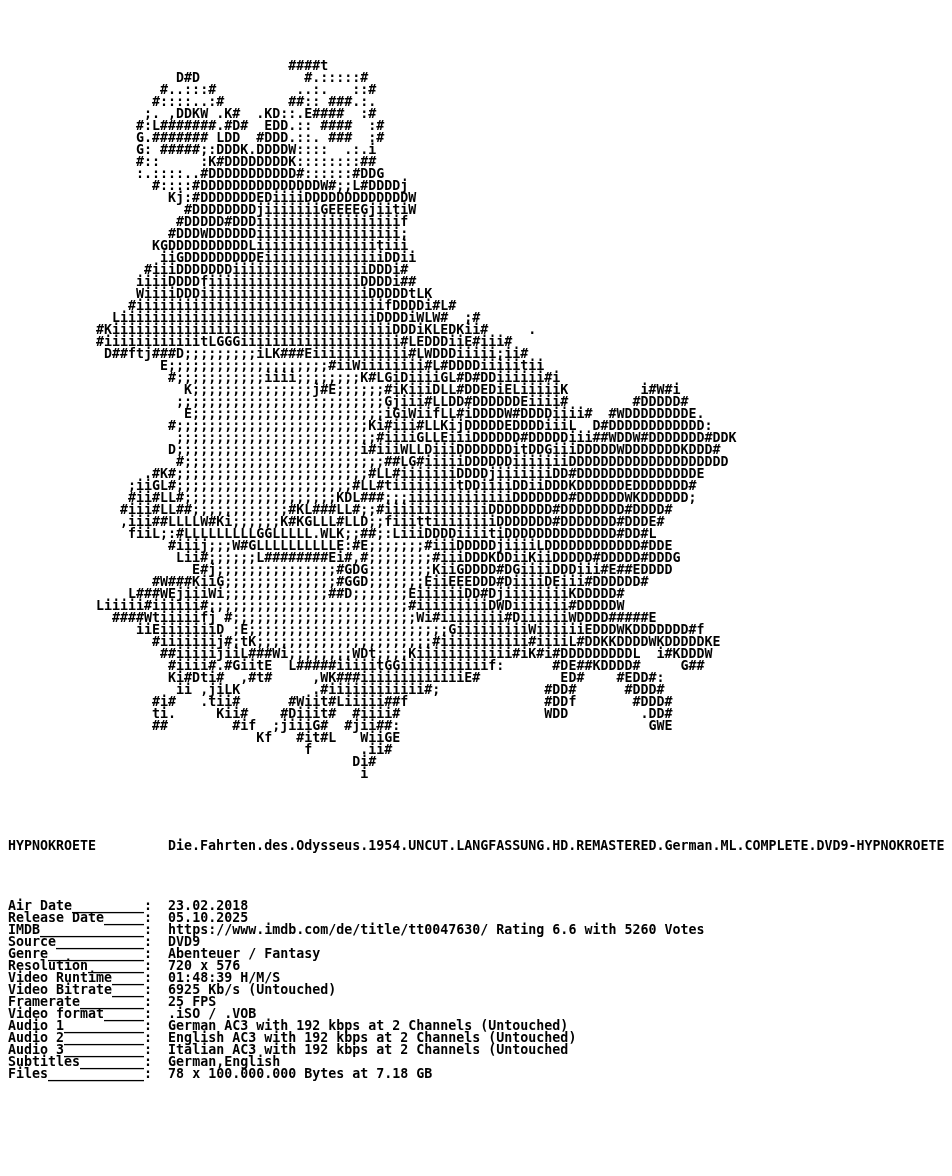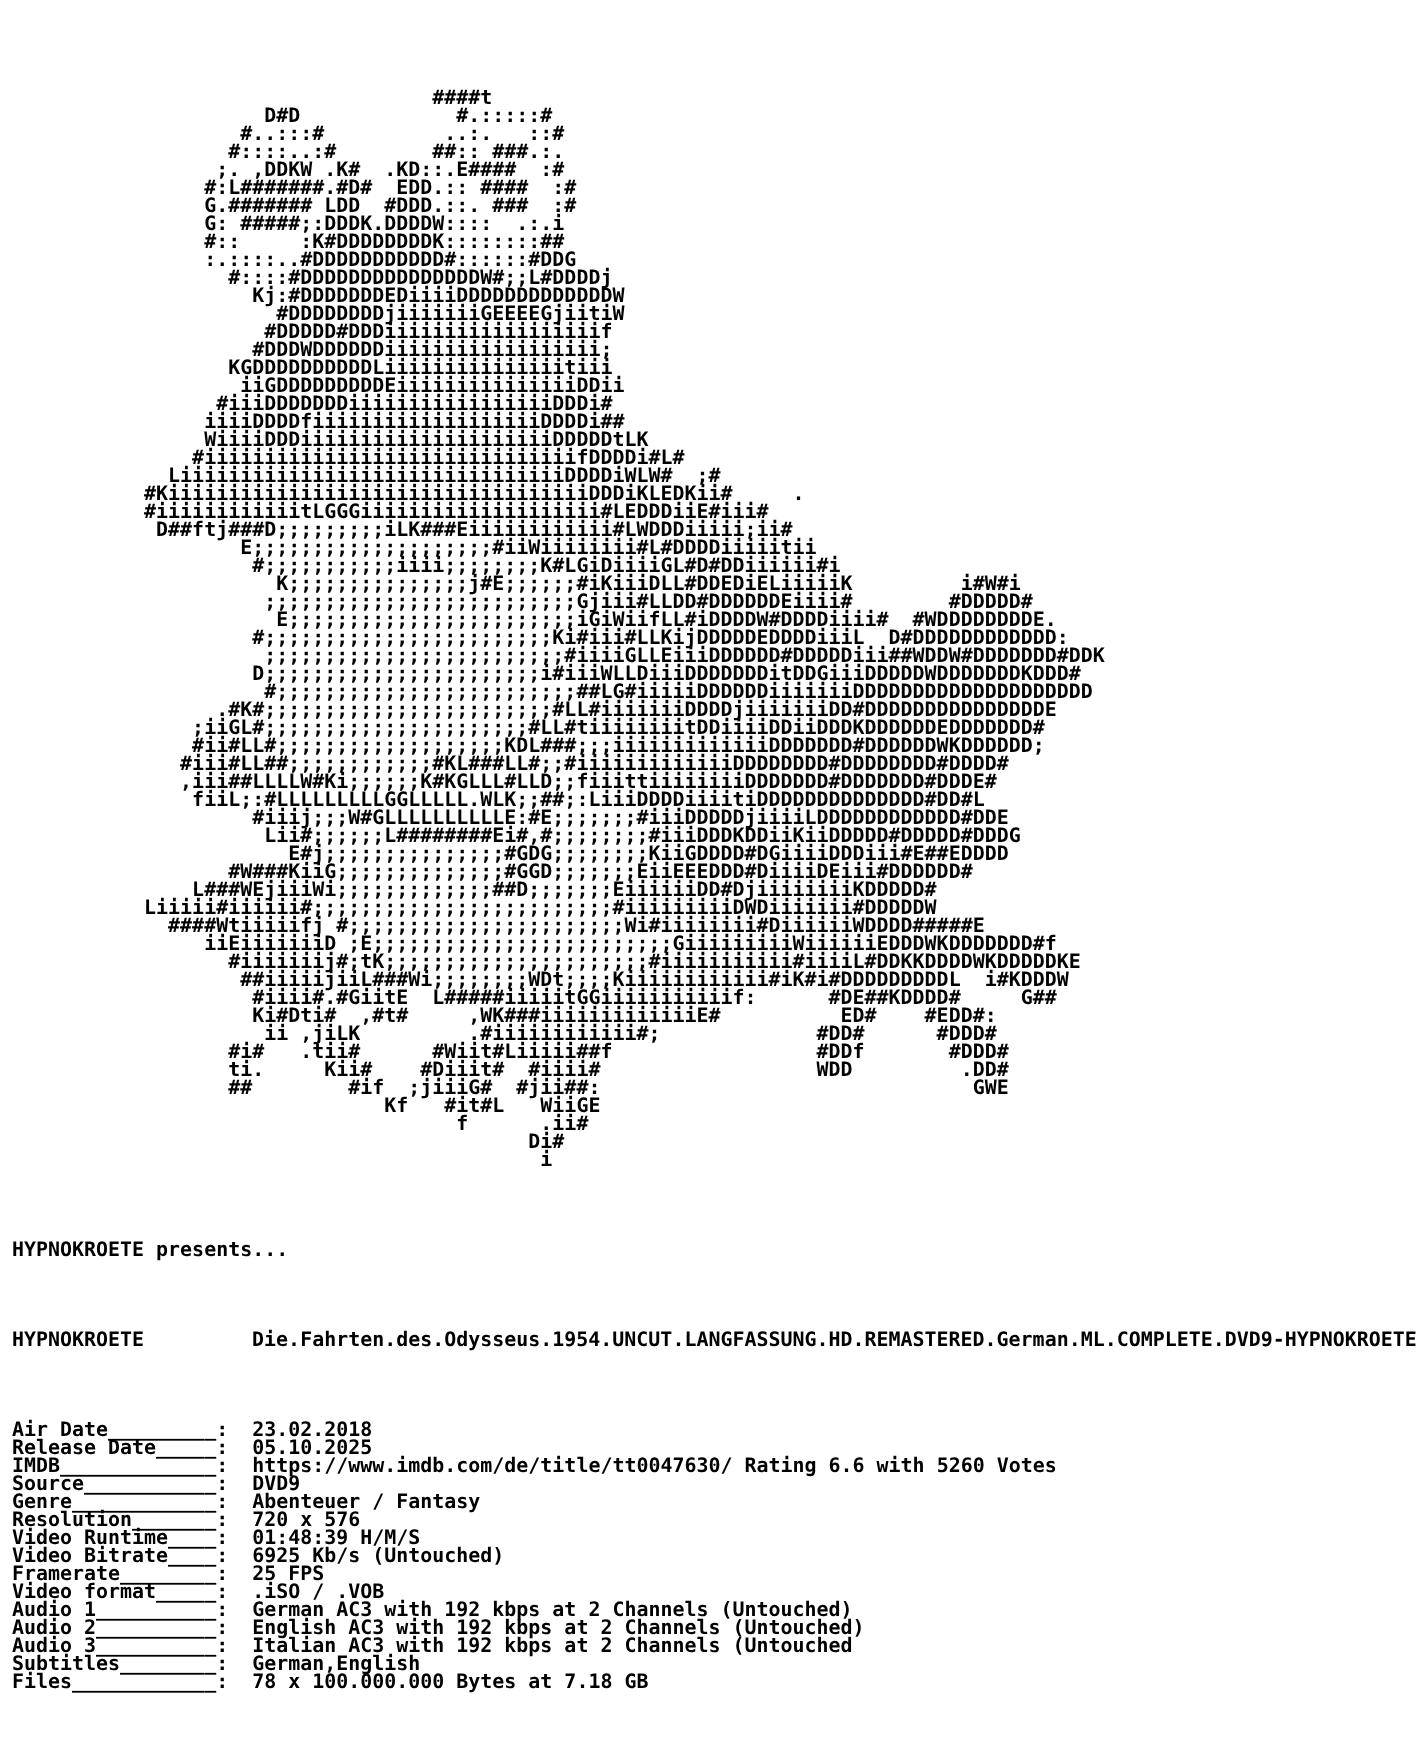--- a/index.html
+++ b/index.html
@@ -82,21 +82,20 @@
                     Ki#Dti#  ,#t#     ,WK###iiiiiiiiiiiiiE#          ED#    #EDD#:
                      ii ,jiLK         .#iiiiiiiiiiii#;             #DD#      #DDD#
                   #i#   .tii#      #Wiit#Liiiii##f                 #DDf       #DDD#
                   ti.     Kii#    #Diiit#  #iiii#                  WDD         .DD#
                   ##        #if  ;jiiiG#  #jii##:                               GWE
                                Kf   #it#L   WiiGE
                                      f      .ii#
                                            Di#
                                             i</pre>
 
-  <pre class="gap">HYPNOKROETE presents...</pre>
 
   <pre class="gap"><span>HYPNOKROETE</span><span class="sp9"></span><span>Die.Fahrten.des.Odysseus.1954.UNCUT.LANGFASSUNG.HD.REMASTERED.German.ML.COMPLETE.DVD9-HYPNOKROETE</span></pre>
 
   <div class="gap" id="info-block"><pre><span>Air Date_________:</span><span class="val">23.02.2018</span></pre><pre><span>Release Date_____:</span><span class="val">05.10.2025</span></pre><pre><span>IMDB_____________:</span><span class="val">https://www.imdb.com/de/title/tt0047630/ Rating 6.6 with 5260 Votes</span></pre><pre><span>Source___________:</span><span class="val">DVD9</span></pre><pre><span>Genre____________:</span><span class="val">Abenteuer / Fantasy</span></pre><pre><span>Resolution_______:</span><span class="val">720 x 576</span></pre><pre><span>Video Runtime____:</span><span class="val">01:48:39 H/M/S</span></pre><pre><span>Video Bitrate____:</span><span class="val">6925 Kb/s (Untouched)</span></pre><pre><span>Framerate________:</span><span class="val">25 FPS</span></pre><pre><span>Video format_____:</span><span class="val">.iSO / .VOB</span></pre><pre><span>Audio 1__________:</span><span class="val">German AC3 with 192 kbps at 2 Channels (Untouched)</span></pre><pre><span>Audio 2__________:</span><span class="val">English AC3 with 192 kbps at 2 Channels (Untouched)</span></pre><pre><span>Audio 3__________:</span><span class="val">Italian AC3 with 192 kbps at 2 Channels (Untouched</span></pre><pre><span>Subtitles________:</span><span class="val">German,English</span></pre><pre><span>Files____________:</span><span class="val">78 x 100.000.000 Bytes at 7.18 GB</span></pre></div>
 
   
 
   
 
   

